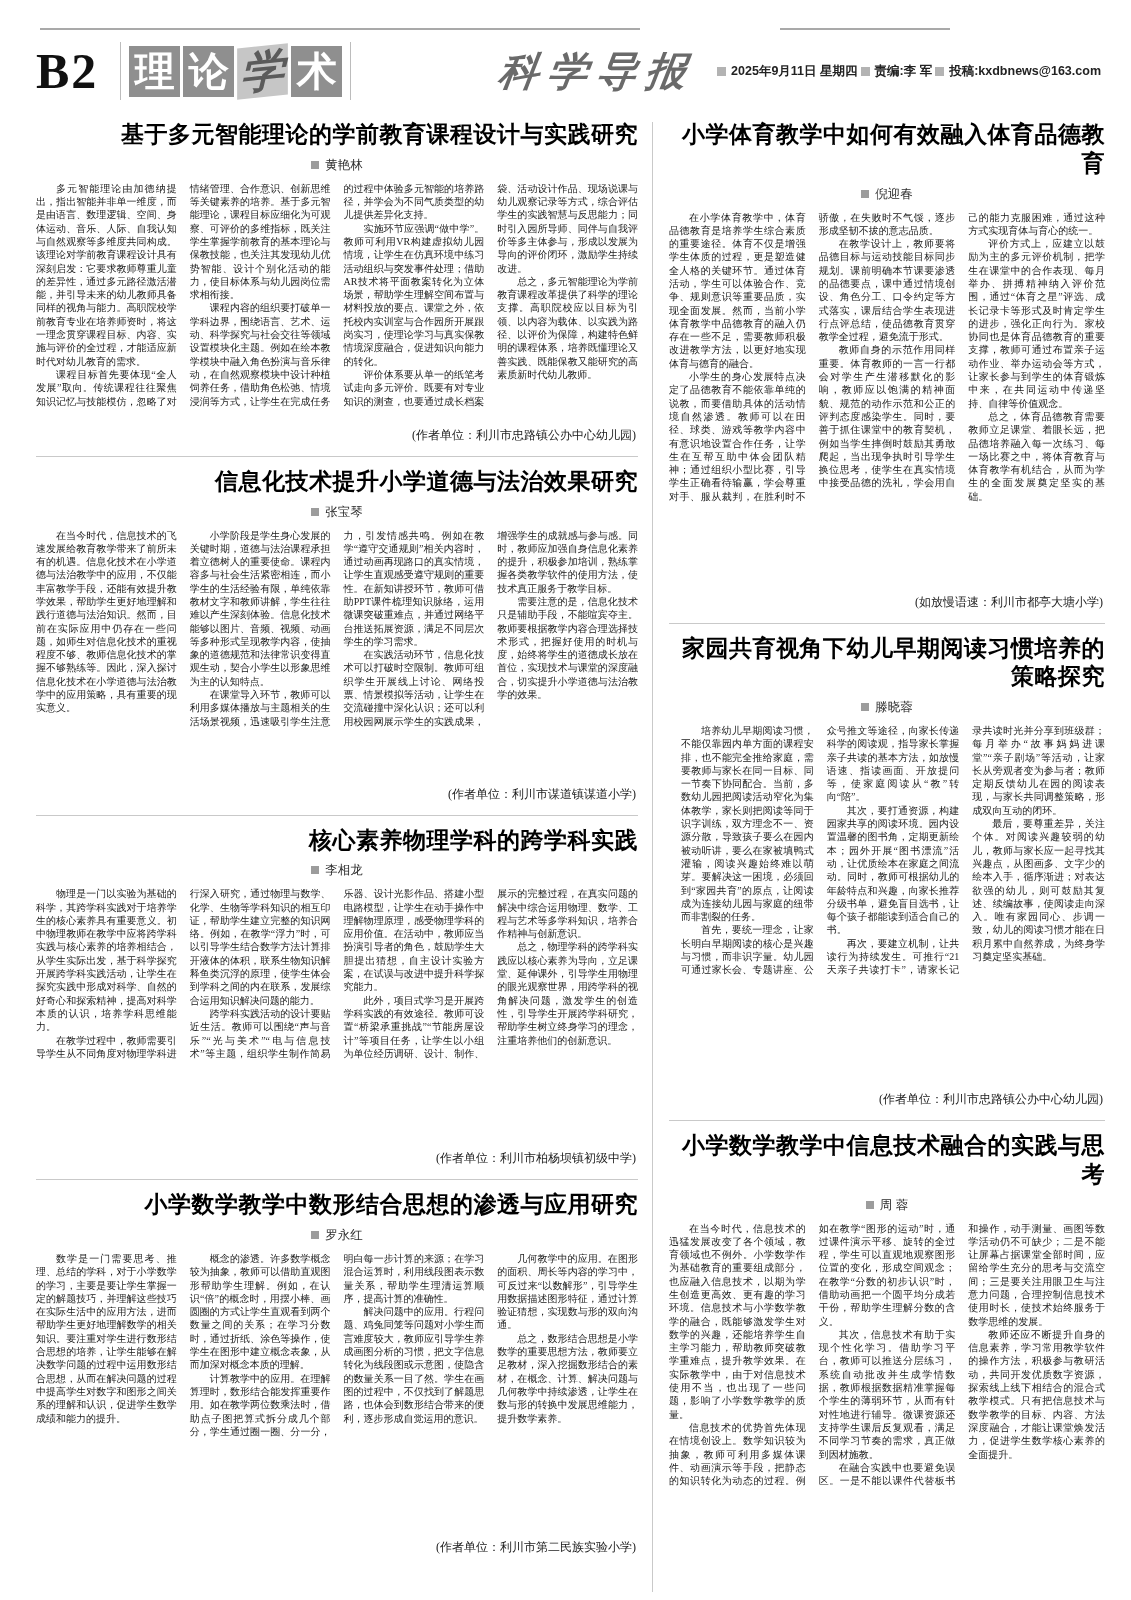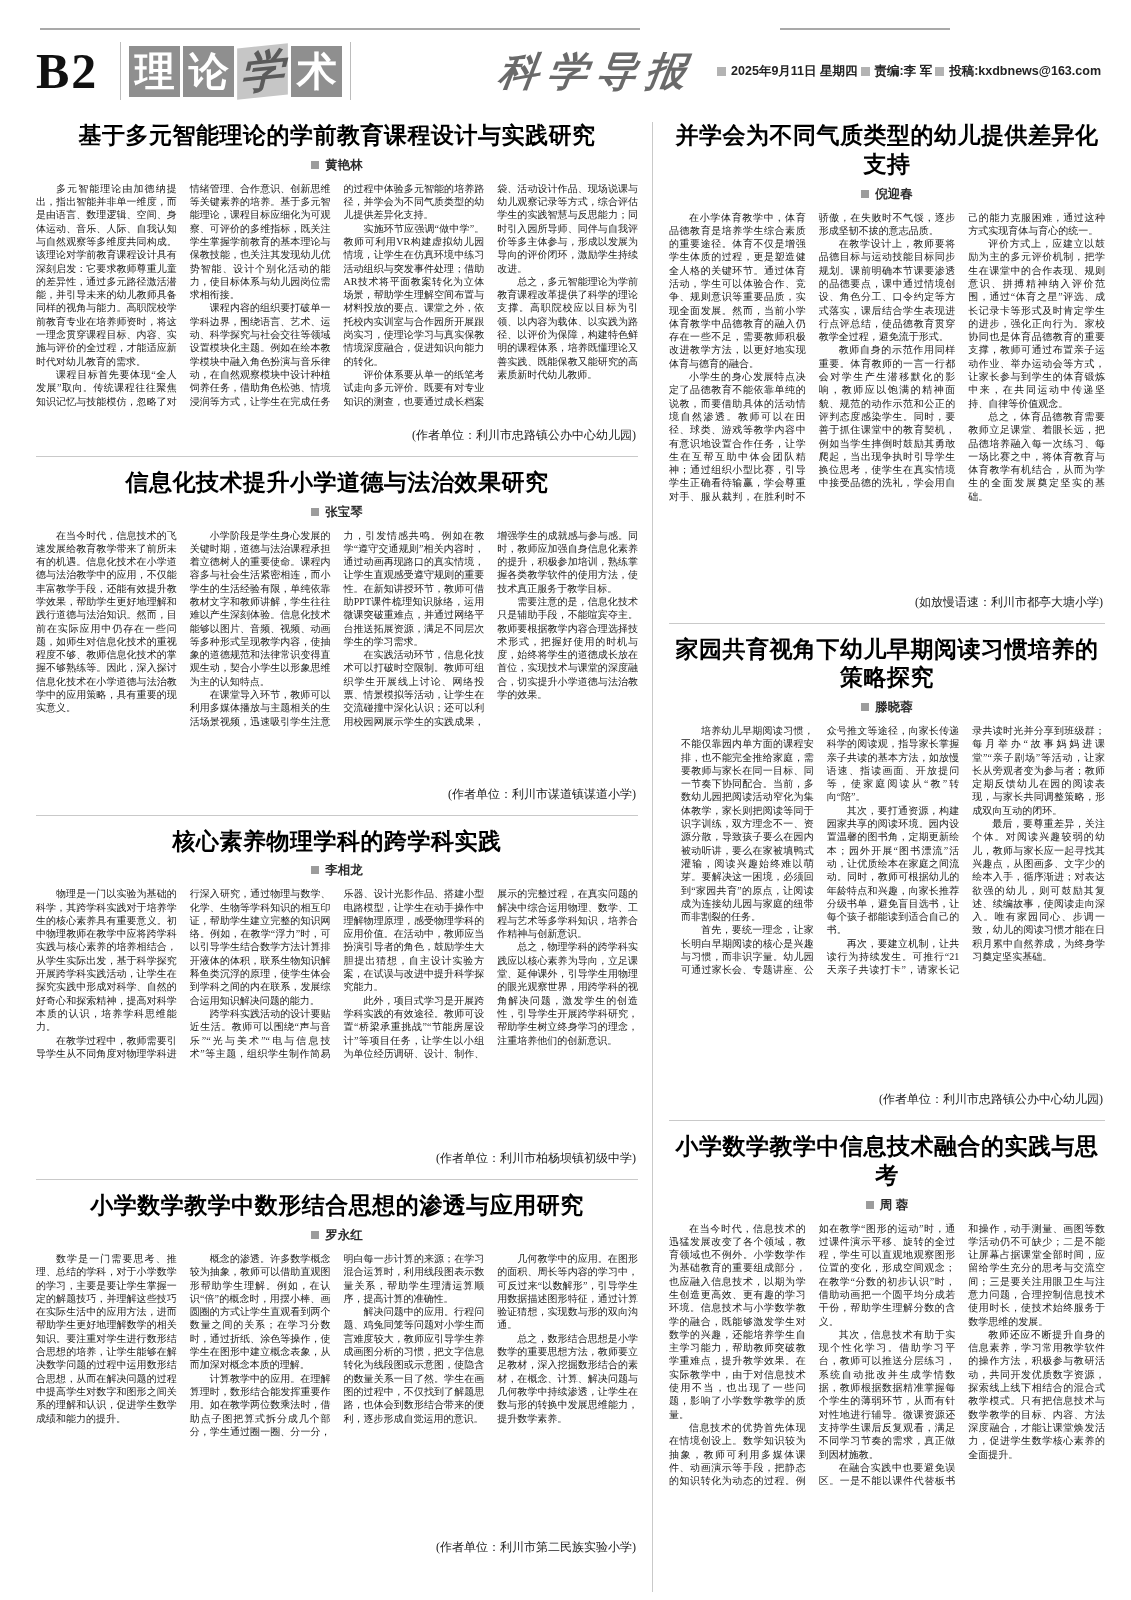--- a/index.html
+++ b/index.html
@@ -41,26 +41,26 @@
     font-size:12.5px; color:#222; display:flex; align-items:center; white-space:nowrap;
   }
   .info-sq { width:9px; height:9px; background:#b3b3b3; display:inline-block; margin-right:5px; flex:none; }
   
   .main { position:absolute; top:122px; left:36px; right:26px; bottom:8px; display:flex; }
   .col-left  { width:616px; flex:none; padding-right:14px; }
   .col-right { flex:1; border-left:1px solid #c9c9c9; padding-left:16px; }
   .article { position:relative; }
   .article.sep { border-top:1px solid #c9c9c9; margin-top:12px; padding-top:12px; }
   .title {
-    font-family:Liberation Serif, serif; font-weight:bold; text-align:center;
+    font-family:Liberation Mono, monospace; font-weight:bold; text-align:right;
     font-size:23px; color:#000; letter-spacing:0.5px; line-height:1.25;
   }
   .byline {
     text-align:center; font-family:"Liberation Sans", sans-serif;
-    font-size:12.5px; color:#2c2c2c; margin-top:6px; margin-bottom:8px;font-weight:bold;
+    font-size:12.5px; color:#2c2c2c; margin-top:6px; margin-bottom:8px;
   }
   .byline .sq { display:inline-block; width:8px; height:8px; background:#9c9c9c; margin-right:6px; }
   .body {
     text-align:justify; font-size:10px; line-height:1.33; color:#1b1b1b;
     column-gap:13px; overflow:hidden; position:relative;
   }
   .cols4 { column-count:4; }
   .cols3 { column-count:3; }
   .body p.para { text-indent:2em; }
   .unit {
@@ -166,28 +166,28 @@
             <p class="para">总之，数形结合思想是小学数学的重要思想方法，教师要立足教材，深入挖掘数形结合的素材，在概念、计算、解决问题与几何教学中持续渗透，让学生在数与形的转换中发展思维能力，提升数学素养。</p>
             <span class="unit">(作者单位：利川市第二民族实验小学)</span>
         </div>
       </div>
 
     </div>
 
     <div class="col-right">
 
       <div class="article">
-        <div class="title">并学会为不同气质类型的幼儿提供差异化支持</div>
+        <div class="title">小学体育教学中如何有效融入体育品德教育</div>
         <div class="byline"><span class="sq"></span><span>倪迎春</span></div>
         <div class="body cols3 h-a2">
           <p class="para">在小学体育教学中，体育品德教育是培养学生综合素质的重要途径。体育不仅是增强学生体质的过程，更是塑造健全人格的关键环节。通过体育活动，学生可以体验合作、竞争、规则意识等重要品质，实现全面发展。然而，当前小学体育教学中品德教育的融入仍存在一些不足，需要教师积极改进教学方法，以更好地实现体育与德育的融合。</p>
             <p class="para">小学生的身心发展特点决定了品德教育不能依靠单纯的说教，而要借助具体的活动情境自然渗透。教师可以在田径、球类、游戏等教学内容中有意识地设置合作任务，让学生在互帮互助中体会团队精神；通过组织小型比赛，引导学生正确看待输赢，学会尊重对手、服从裁判，在胜利时不骄傲，在失败时不气馁，逐步形成坚韧不拔的意志品质。</p>
             <p class="para">在教学设计上，教师要将品德目标与运动技能目标同步规划。课前明确本节课要渗透的品德要点，课中通过情境创设、角色分工、口令约定等方式落实，课后结合学生表现进行点评总结，使品德教育贯穿教学全过程，避免流于形式。</p>
             <p class="para">教师自身的示范作用同样重要。体育教师的一言一行都会对学生产生潜移默化的影响，教师应以饱满的精神面貌、规范的动作示范和公正的评判态度感染学生。同时，要善于抓住课堂中的教育契机，例如当学生摔倒时鼓励其勇敢爬起，当出现争执时引导学生换位思考，使学生在真实情境中接受品德的洗礼，学会用自己的能力克服困难，通过这种方式实现育体与育心的统一。</p>
-            <p class="para">评价方式上，应建立以鼓励为主的多元评价机制，把学生在课堂中的合作表现、规则意识、拼搏精神纳入评价范围，通过“体育之星”评选、成长记录卡等形式及时肯定学生的进步，强化正向行为。家校协同也是体育品德教育的重要支撑，教师可通过布置亲子运动作业、举办运动会等方式，让家长参与到学生的体育锻炼中来，在共同运动中传递坚持、自律等价值观念。</p>
+            <p class="para">评价方式上，应建立以鼓励为主的多元评价机制，把学生在课堂中的合作表现、每月举办、拼搏精神纳入评价范围，通过“体育之星”评选、成长记录卡等形式及时肯定学生的进步，强化正向行为。家校协同也是体育品德教育的重要支撑，教师可通过布置亲子运动作业、举办运动会等方式，让家长参与到学生的体育锻炼中来，在共同运动中传递坚持、自律等价值观念。</p>
             <p class="para">总之，体育品德教育需要教师立足课堂、着眼长远，把品德培养融入每一次练习、每一场比赛之中，将体育教育与体育教学有机结合，从而为学生的全面发展奠定坚实的基础。</p>
             <span class="unit">(如放慢语速：利川市都亭大塘小学)</span>
         </div>
       </div>
 
       <div class="article sep">
         <div class="title">家园共育视角下幼儿早期阅读习惯培养的策略探究</div>
         <div class="byline"><span class="sq"></span><span>滕晓蓉</span></div>
         <div class="body cols3 h-a4">
           <p class="para">培养幼儿早期阅读习惯，不能仅靠园内单方面的课程安排，也不能完全推给家庭，需要教师与家长在同一目标、同一节奏下协同配合。当前，多数幼儿园把阅读活动窄化为集体教学，家长则把阅读等同于识字训练，双方理念不一、资源分散，导致孩子要么在园内被动听讲，要么在家被填鸭式灌输，阅读兴趣始终难以萌芽。要解决这一困境，必须回到“家园共育”的原点，让阅读成为连接幼儿园与家庭的纽带而非割裂的任务。</p>

